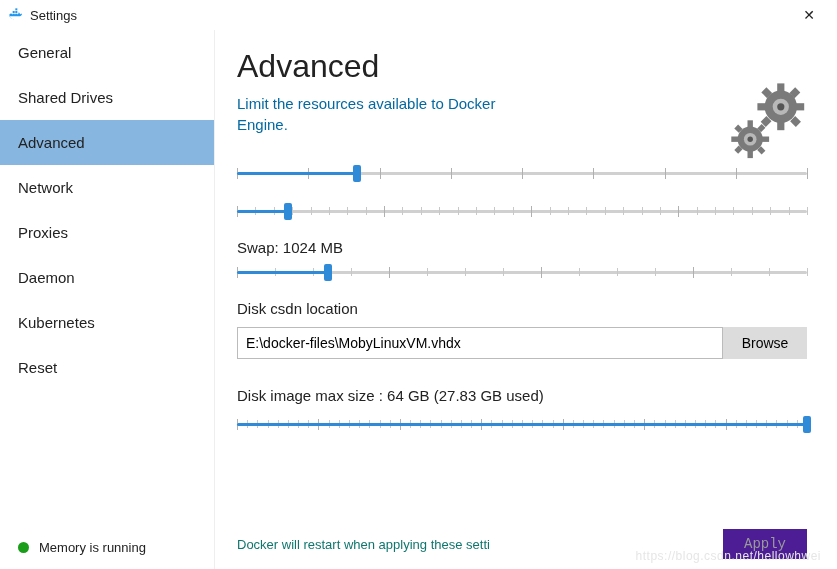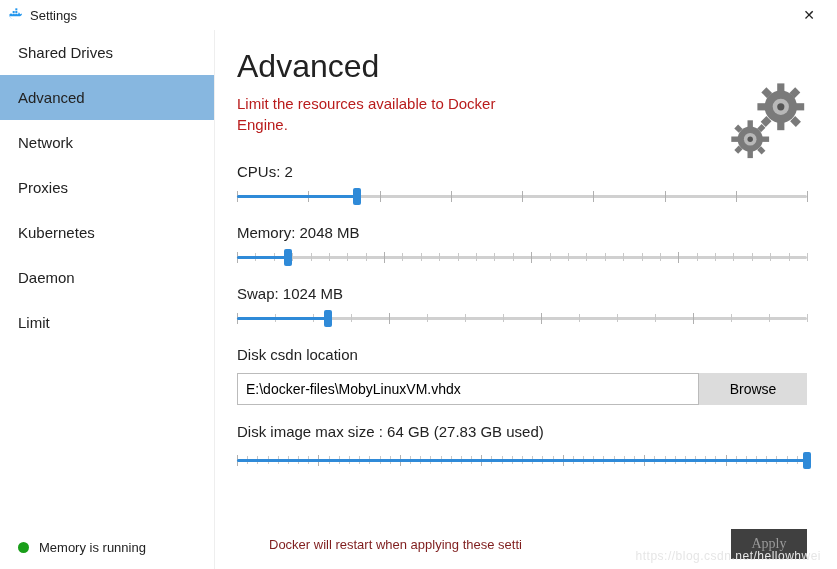--- a/index.html
+++ b/index.html
@@ -74,21 +74,21 @@
     top: 48px; right: 22px;
     width: 90px; height: 90px;
   }
   h1.page-title {
     font-size: 32px;
     font-weight: 400;
     margin-bottom: 8px;
   }
   .subtitle {
     font-size: 15px;
-    color: #b91c1c;
+    color: #0369a1;
     max-width: 300px;
     line-height: 1.4;
     margin-bottom: 28px;
   }
   .slider-block { margin-bottom: 18px; }
   .slider-label { font-size: 15px; margin-bottom: 6px; }
   .slider-track {
     position: relative;
     height: 20px;
     cursor: pointer;
@@ -108,47 +108,47 @@
     transform: translateX(-4px);
   }
   .ticks {
     position: absolute; top: 5px; left: 0; right: 0; height: 10px;
   }
   .tick {
     position: absolute; width: 1px; height: 8px; background: #c8c8c8; top: 1px;
   }
   .tick.big { height: 11px; top: 0; background: #b0b0b0; }
   .section-label { font-size: 15px; margin-bottom: 10px; margin-top: 6px; }
-  .path-row { display: flex; gap: 0; margin-bottom: 18px; }
+  .path-row { display: flex; gap: 0; margin-bottom: 28px; }
   .path-input {
     flex: 1; height: 32px;
     border: 1px solid #bbb;
     padding: 0 8px;
     font-size: 14px;
     font-family: inherit;
     background: #fff;
   }
   .browse-btn {
-    width: 108px; height: 32px;
+    width: 84px; height: 32px;
     background: #dcdcdc; border: none;
     font-size: 14px; cursor: pointer;
     font-family: inherit;
   }
   .footer-row {
     position: absolute;
     bottom: 10px; left: 22px; right: 30px;
     display: flex; align-items: center;
   }
-  .footer-text { font-size: 13px; color: #7f1d1d; margin-left: 32px; }
+  .footer-text { font-size: 13px; color: #0f766e; }
   .apply-btn {
     margin-left: auto;
-    width: 76px; height: 30px;
-    background: #404040; border: none;
+    width: 84px; height: 30px;
+    background: #4c1d95; border: none;
     font-size: 14px; color: #9a9a9a;
-    font-family: Liberation Serif, serif;
+    font-family: Liberation Mono, monospace;
   }
   .watermark {
     position: absolute; bottom: 6px; right: 16px;
     font-size: 12px; color: #e6e6e6; letter-spacing: 0.5px;
     pointer-events: none;
   }
 </style>
 </head>
 <body>
 
@@ -169,27 +169,28 @@
   <span class="title">Settings</span>
   <span class="spacer"></span>
   <div class="close-btn">
     <span>✕</span>
   </div>
 </div>
 
 <div class="main">
 
   <div class="sidebar">
+    <div class="sidebar-item"><span>General</span></div>
     <div class="sidebar-item"><span>Shared Drives</span></div>
     <div class="sidebar-item active"><span>Advanced</span></div>
     <div class="sidebar-item"><span>Network</span></div>
     <div class="sidebar-item"><span>Proxies</span></div>
+    <div class="sidebar-item"><span>Daemon</span></div>
     <div class="sidebar-item"><span>Kubernetes</span></div>
-    <div class="sidebar-item"><span>Daemon</span></div>
-    <div class="sidebar-item"><span>Limit</span></div>
+    <div class="sidebar-item"><span>Reset</span></div>
     <div class="sidebar-footer">
       <span class="status-dot"></span>
       <span>Memory is running</span>
     </div>
   </div>
 
   <div class="content">
     <div class="gears">
       <svg viewBox="0 0 100 100">
         <g transform="translate(62,32)">
@@ -222,41 +223,39 @@
           <circle r="7" fill="#b8b8b8"></circle>
             <circle r="3" fill="#555"></circle>
         </g>
       </svg>
     </div>
 
     <h1 class="page-title">Advanced</h1>
     <p class="subtitle">Limit the resources available to Docker Engine.</p>
 
     <div class="slider-block">
-      <div class="slider-label">CPUs: 2</div>
       <div class="slider-track">
         <div class="track-bg"></div>
           <div class="ticks">
             <div class="tick big" style="left: 0%;"></div>
             <div class="tick big" style="left: 12.5%;"></div>
             <div class="tick big" style="left: 25%;"></div>
             <div class="tick big" style="left: 37.5%;"></div>
             <div class="tick big" style="left: 50%;"></div>
             <div class="tick big" style="left: 62.5%;"></div>
             <div class="tick big" style="left: 75%;"></div>
             <div class="tick big" style="left: 87.5%;"></div>
             <div class="tick big" style="left: 100%;"></div>
           </div>
           <div class="track-fill" style="width: 21%;"></div>
           <div class="thumb" style="left: 21%;"></div>
       </div>
     </div>
 
     <div class="slider-block">
-      <div class="slider-label">Memory: 2048 MB</div>
       <div class="slider-track">
         <div class="track-bg"></div>
           <div class="ticks">
             <div class="tick big" style="left: 0%;"></div>
             <div class="tick" style="left: 3.22581%;"></div>
             <div class="tick" style="left: 6.45161%;"></div>
             <div class="tick" style="left: 9.67742%;"></div>
             <div class="tick" style="left: 12.9032%;"></div>
             <div class="tick" style="left: 16.129%;"></div>
             <div class="tick" style="left: 19.3548%;"></div>

